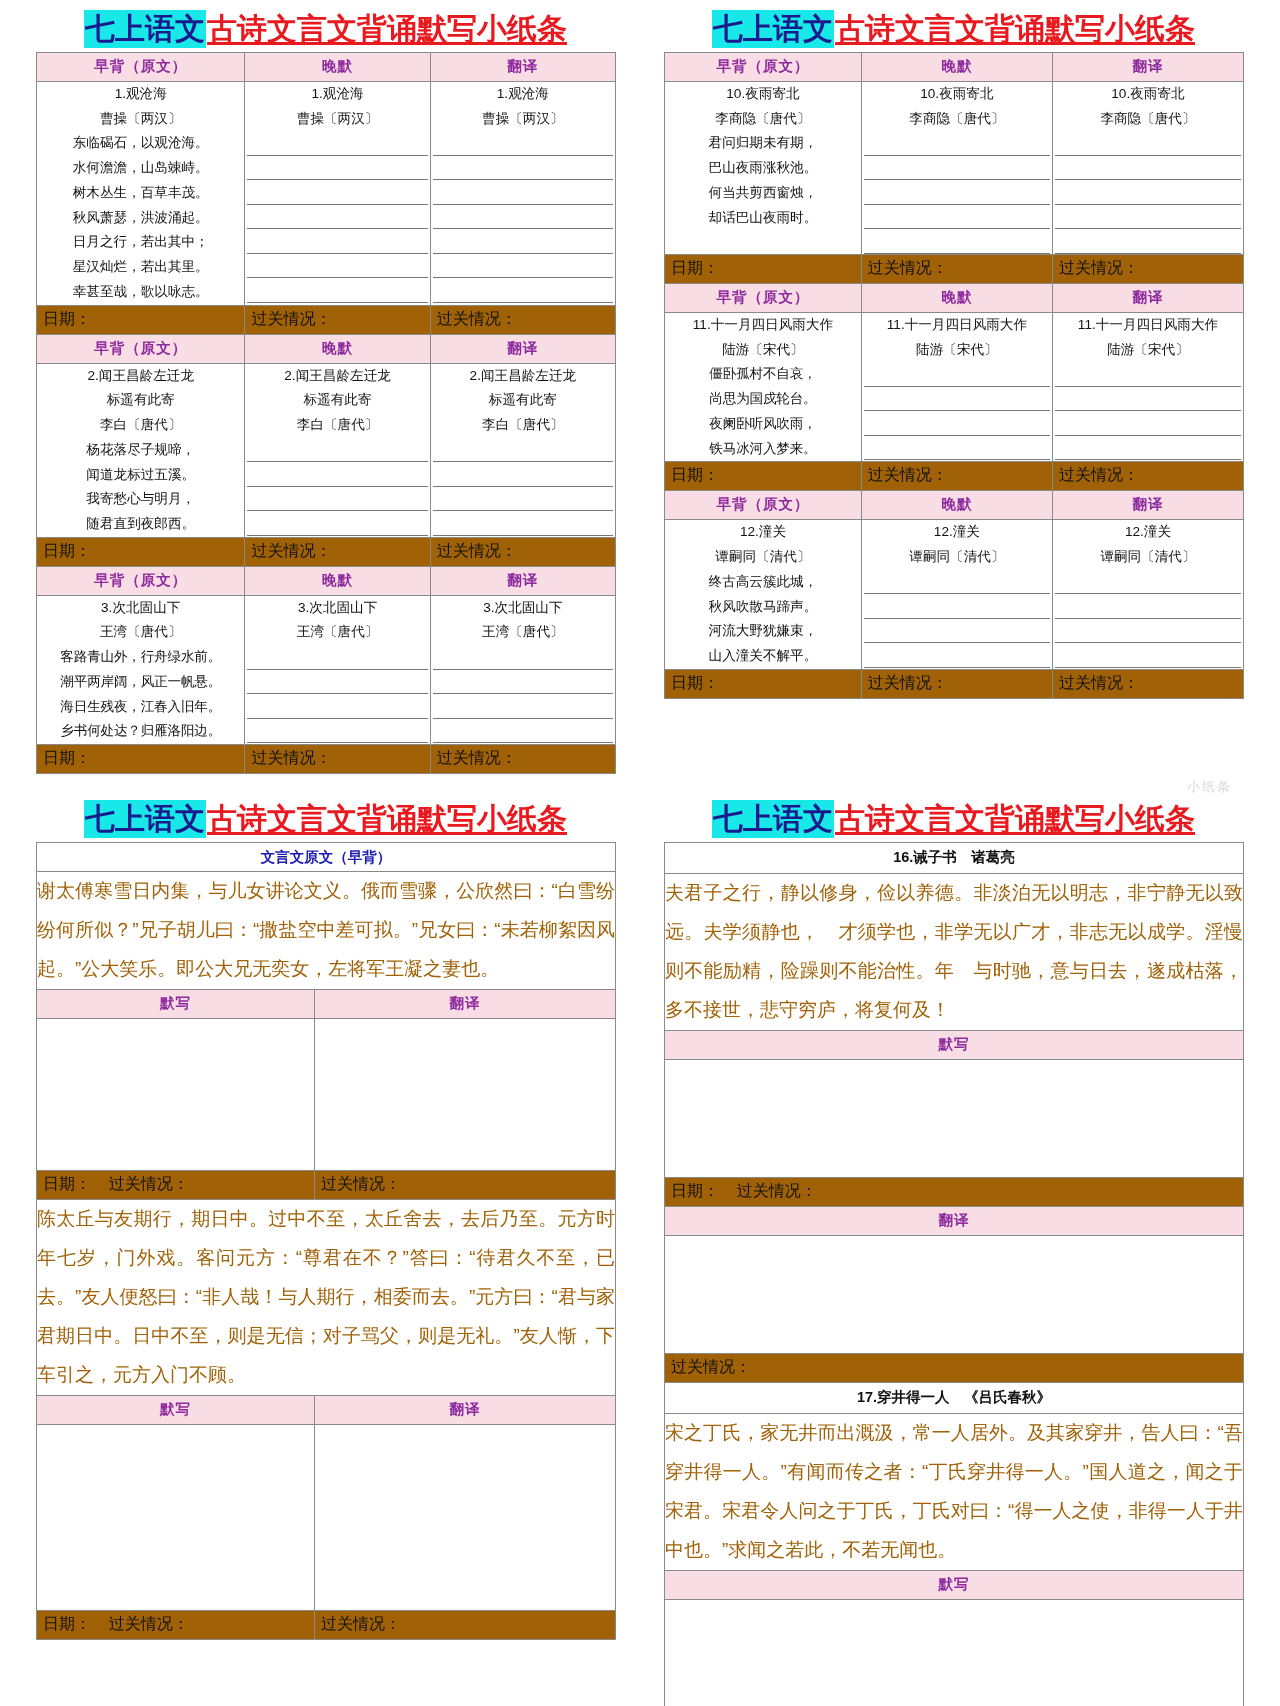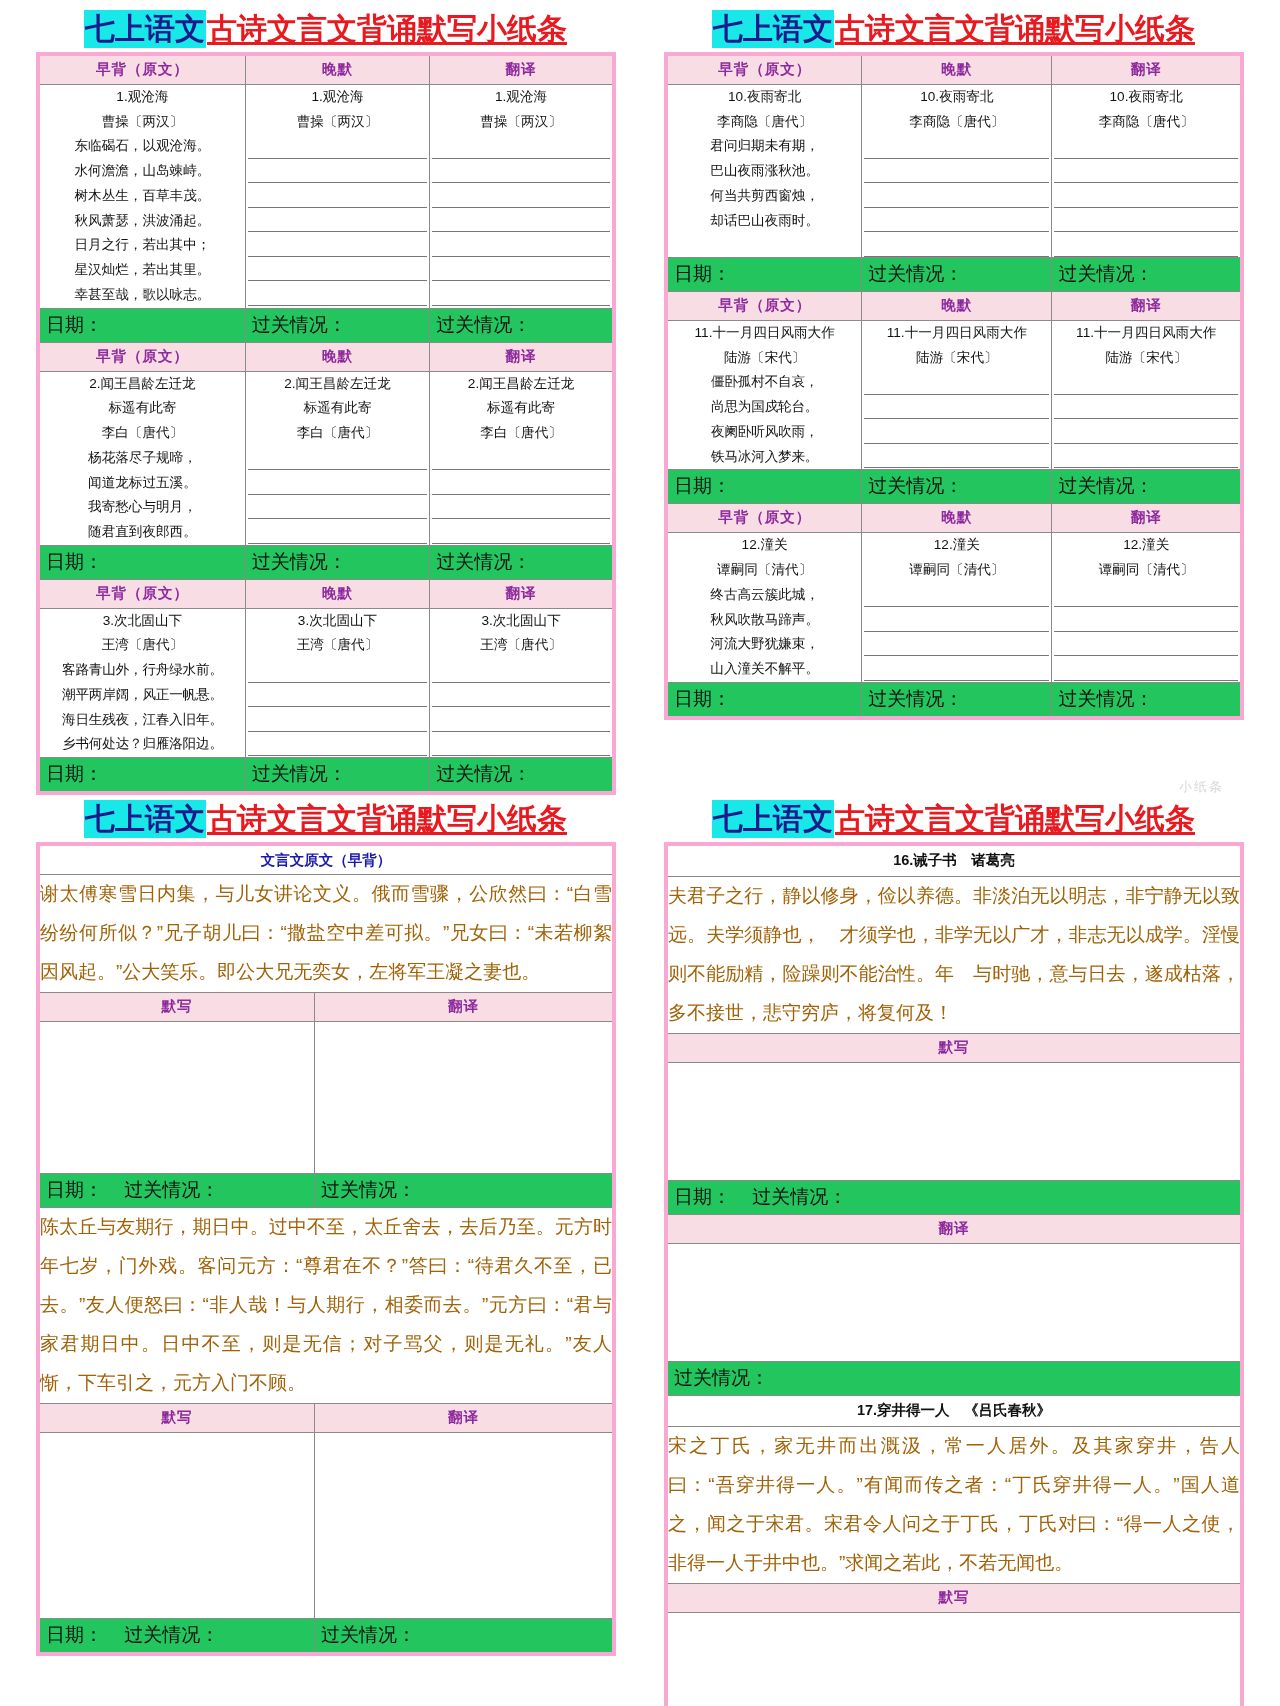--- a/index.html
+++ b/index.html
@@ -50,21 +50,21 @@
     text-decoration: underline;
     text-decoration-color: #e8191f;
     text-underline-offset: 3px;
     padding: 2px 1px 3px 1px;
   }
 
   
   .tbl {
     width: 100%;
     border-collapse: collapse;
-    border: 4px solid #f9a8d4;
+    border: 1px solid #f9a8d4;
     table-layout: fixed;
     background: #fff;
   }
   .tbl td, .tbl th {
     border: 1px solid #8a8a8a;
     padding: 0;
     vertical-align: top;
   }
 
   
@@ -122,26 +122,26 @@
   }
   .blanks .ttl, .blanks .author { text-align: center; white-space: nowrap; }
   .blanks .rule {
     border-bottom: 1px solid #777;
     height: 24.5px;
     margin: 0 2px;
   }
 
   
   .meta td {
-    font-size: 19px;
+    font-size: 16px;
     color: #111;
     padding: 3px 0 4px 6px;
     height: 22px;
     white-space: nowrap;
-    background: #22c55e;
+    background: #a16207;
   }
   .meta .m1 { }
   .meta .m2 { }
   .meta .m3 { }
 
   
   .prose {
     font-size: 19px;
     line-height: 2.05;
     color: #a16207;
@@ -151,21 +151,21 @@
     word-break: break-all;
   }
   
   .box-sm { height: 152px; background:#fff; }
   .box-md { height: 186px; background:#fff; }
   .box-lg { height: 118px; background:#fff; }
 
   
   .watermark {
     position: absolute;
-    right: 20px; bottom: 8px;
+    right: 12px; bottom: 8px;
     font-size: 13px;
     color: #d8d8d8;
     letter-spacing: 2px;
     user-select: none;
     pointer-events: none;
   }
 </style>
 </head>
 <body>
 

